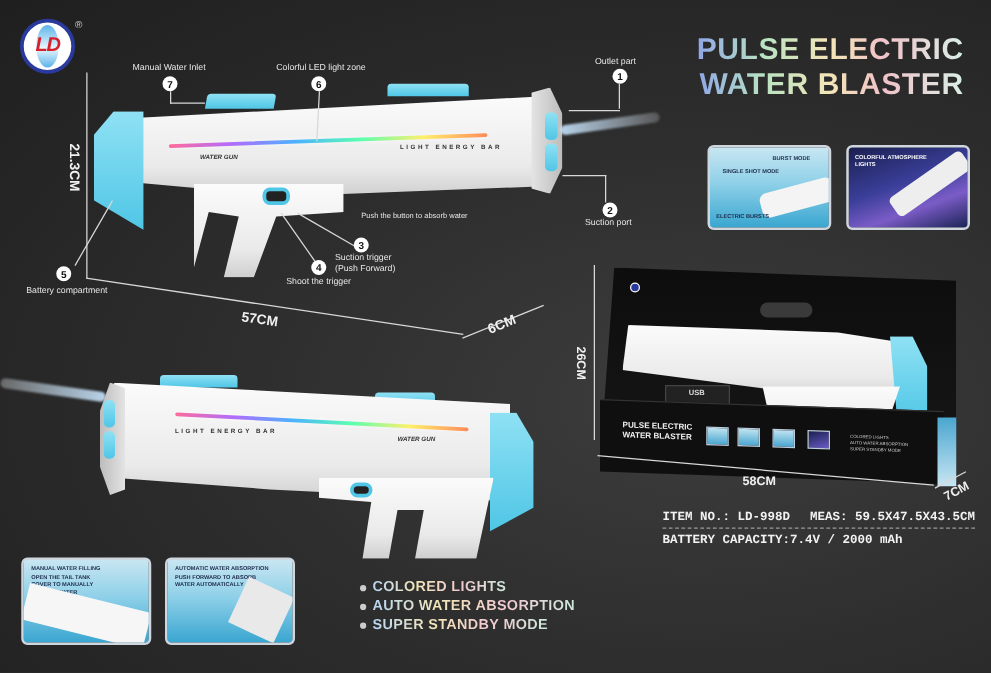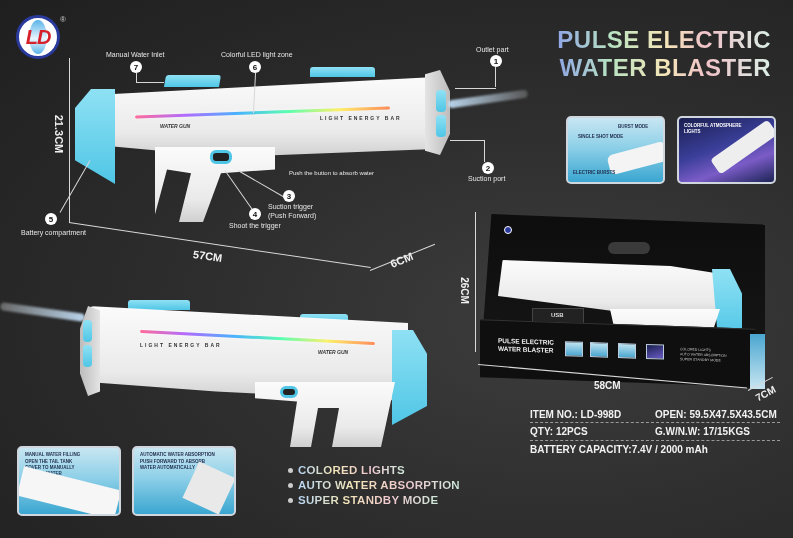--- a/index.html
+++ b/index.html
@@ -3,21 +3,21 @@
 <meta charset="utf-8">
 <style>
   * { box-sizing: border-box; margin: 0; padding: 0; }
   body { width: 793px; height: 538px; overflow: hidden; background: #2b2b2b; font-family: "Liberation Sans", sans-serif; }
   .page { position: relative; width: 793px; height: 538px; overflow: hidden;
     background: radial-gradient(ellipse at 70% 60%, #3d3d3d 0%, #2e2e2e 45%, #1f1f1f 100%); }
   .abs { position: absolute; }
 
   
   .logo { left: 16px; top: 15px; width: 44px; height: 44px; border-radius: 50%; background: #fff; border: 3px solid #2a3a9c; display: flex; align-items: center; justify-content: center; }
-  .logo-inner { width: 18px; height: 34px; border-radius: 50%; background: linear-gradient(180deg,#5ab4e8 0%,#eaf6ff 55%,#5ab4e8 100%); display:flex; align-items:center; justify-content:center; font-weight: bold; font-size: 20px; color: #d6202a; font-style: italic; letter-spacing: -1px; }
+  .logo-inner { width: 18px; height: 34px; border-radius: 50%; background: linear-gradient(180deg,#5ab4e8 0%,#eaf6ff 55%,#5ab4e8 100%); display:flex; align-items:center; justify-content:center; font-weight: bold; font-size: 16px; color: #d6202a; font-style: italic; letter-spacing: -1px; }
   .reg { left: 60px; top: 15px; font-size: 8px; color: #ccc; }
 
   
   .headline { right: 22px; top: 26px; text-align: right; font-weight: bold; font-size: 24px; line-height: 28px; letter-spacing: 0.5px; }
   .headline .line { display: block;
     background: linear-gradient(90deg,#8fa6e6 0%,#b8e3c2 25%,#f4e6b8 50%,#f0c2c9 70%,#d9efe6 100%);
     -webkit-background-clip: text; background-clip: text; color: transparent; }
 
   
   .gun-body { background: linear-gradient(180deg,#fbfbfb 0%,#eaeaea 70%,#cfcfcf 100%); }
@@ -40,21 +40,21 @@
   .thumb-text { font-size: 4.5px; color: #fff; font-weight: bold; line-height: 6px; }
   .thumb-text-dark { font-size: 4.5px; color: #1d2a4a; font-weight: bold; line-height: 6px; }
 
   
   .features { left: 288px; top: 463px; }
   .feat { display: flex; align-items: center; font-weight: bold; font-size: 11.5px; line-height: 15px; letter-spacing: 0.3px; }
   .feat .dot { width: 5px; height: 5px; border-radius: 50%; background: #ccc; margin-right: 5px; }
   .feat .txt { background: linear-gradient(90deg,#b8d6f5,#f1e6b8,#f1c8d0,#cde9da); -webkit-background-clip: text; background-clip: text; color: transparent; }
 
   
-  .specs { left: 530px; top: 406px; width: 250px; }
+  .specs { left: 530px; top: 406px; width: 250px; font-family: Liberation Mono, monospace; }
   .spec-row { display: flex; color: #f2f2f2; font-weight: bold; font-size: 10px; height: 17.4px; align-items: center; border-bottom: 1px dashed #9a9a9a; white-space: nowrap; }
   .spec-row:last-child { border-bottom: none; }
   .spec-row .c1 { width: 125px; }
 
   
   .box { left: 480px; top: 214px; width: 285px; height: 175px; }
   .box-back { left: 0; top: 0; width: 100%; height: 100%; background: linear-gradient(180deg,#0d0d0d,#181818); clip-path: polygon(4% 0,100% 6%,100% 100%,0 88%); }
   .box-front { left: 0; top: 110px; width: 275px; height: 58px; background: #0f0f0f; border-top: 1px solid #333; transform: skewY(2deg); }
   .box-title { color: #eee; font-size: 6.5px; font-weight: bold; line-height: 8px; }
   .box-thumb { width: 18px; height: 15px; border: 1px solid #bcd; background: linear-gradient(180deg,#bfe3f0,#4aa6d0); }
@@ -219,24 +219,20 @@
   <div class="abs line-w" style="left:475px;top:212px;width:1px;height:140px;"></div>
   <div class="abs dim-text" style="left:451px;top:285px;transform:rotate(90deg);font-size:10px;">26CM</div>
   <div class="abs line-w" style="left:478px;top:364px;width:270px;height:1px;transform:rotate(5deg);transform-origin:left;"></div>
   <div class="abs dim-text" style="left:594px;top:380px;font-size:10px;">58CM</div>
   <div class="abs line-w" style="left:748px;top:390px;width:28px;height:1px;transform:rotate(-28deg);transform-origin:left;"></div>
   <div class="abs dim-text" style="left:755px;top:388px;transform:rotate(-28deg);font-size:10px;">7CM</div>
 
   <div class="abs specs">
     <div class="spec-row">
         <span class="c1">ITEM NO.: LD-998D</span>
-        <span>OPEN: 59.5X47.5X43.5CM</span>
-      </div>
-    <div class="spec-row">
-        <span class="c1">QTY: 12PCS</span>
-        <span>G.W/N.W: 17/15KGS</span>
+        <span>MEAS: 59.5X47.5X43.5CM</span>
       </div>
     <div class="spec-row">
         <span class="c1" style="width:auto">BATTERY CAPACITY:7.4V / 2000 mAh</span>
       </div>
   </div>
 
 </div>
 
 </body></html>

